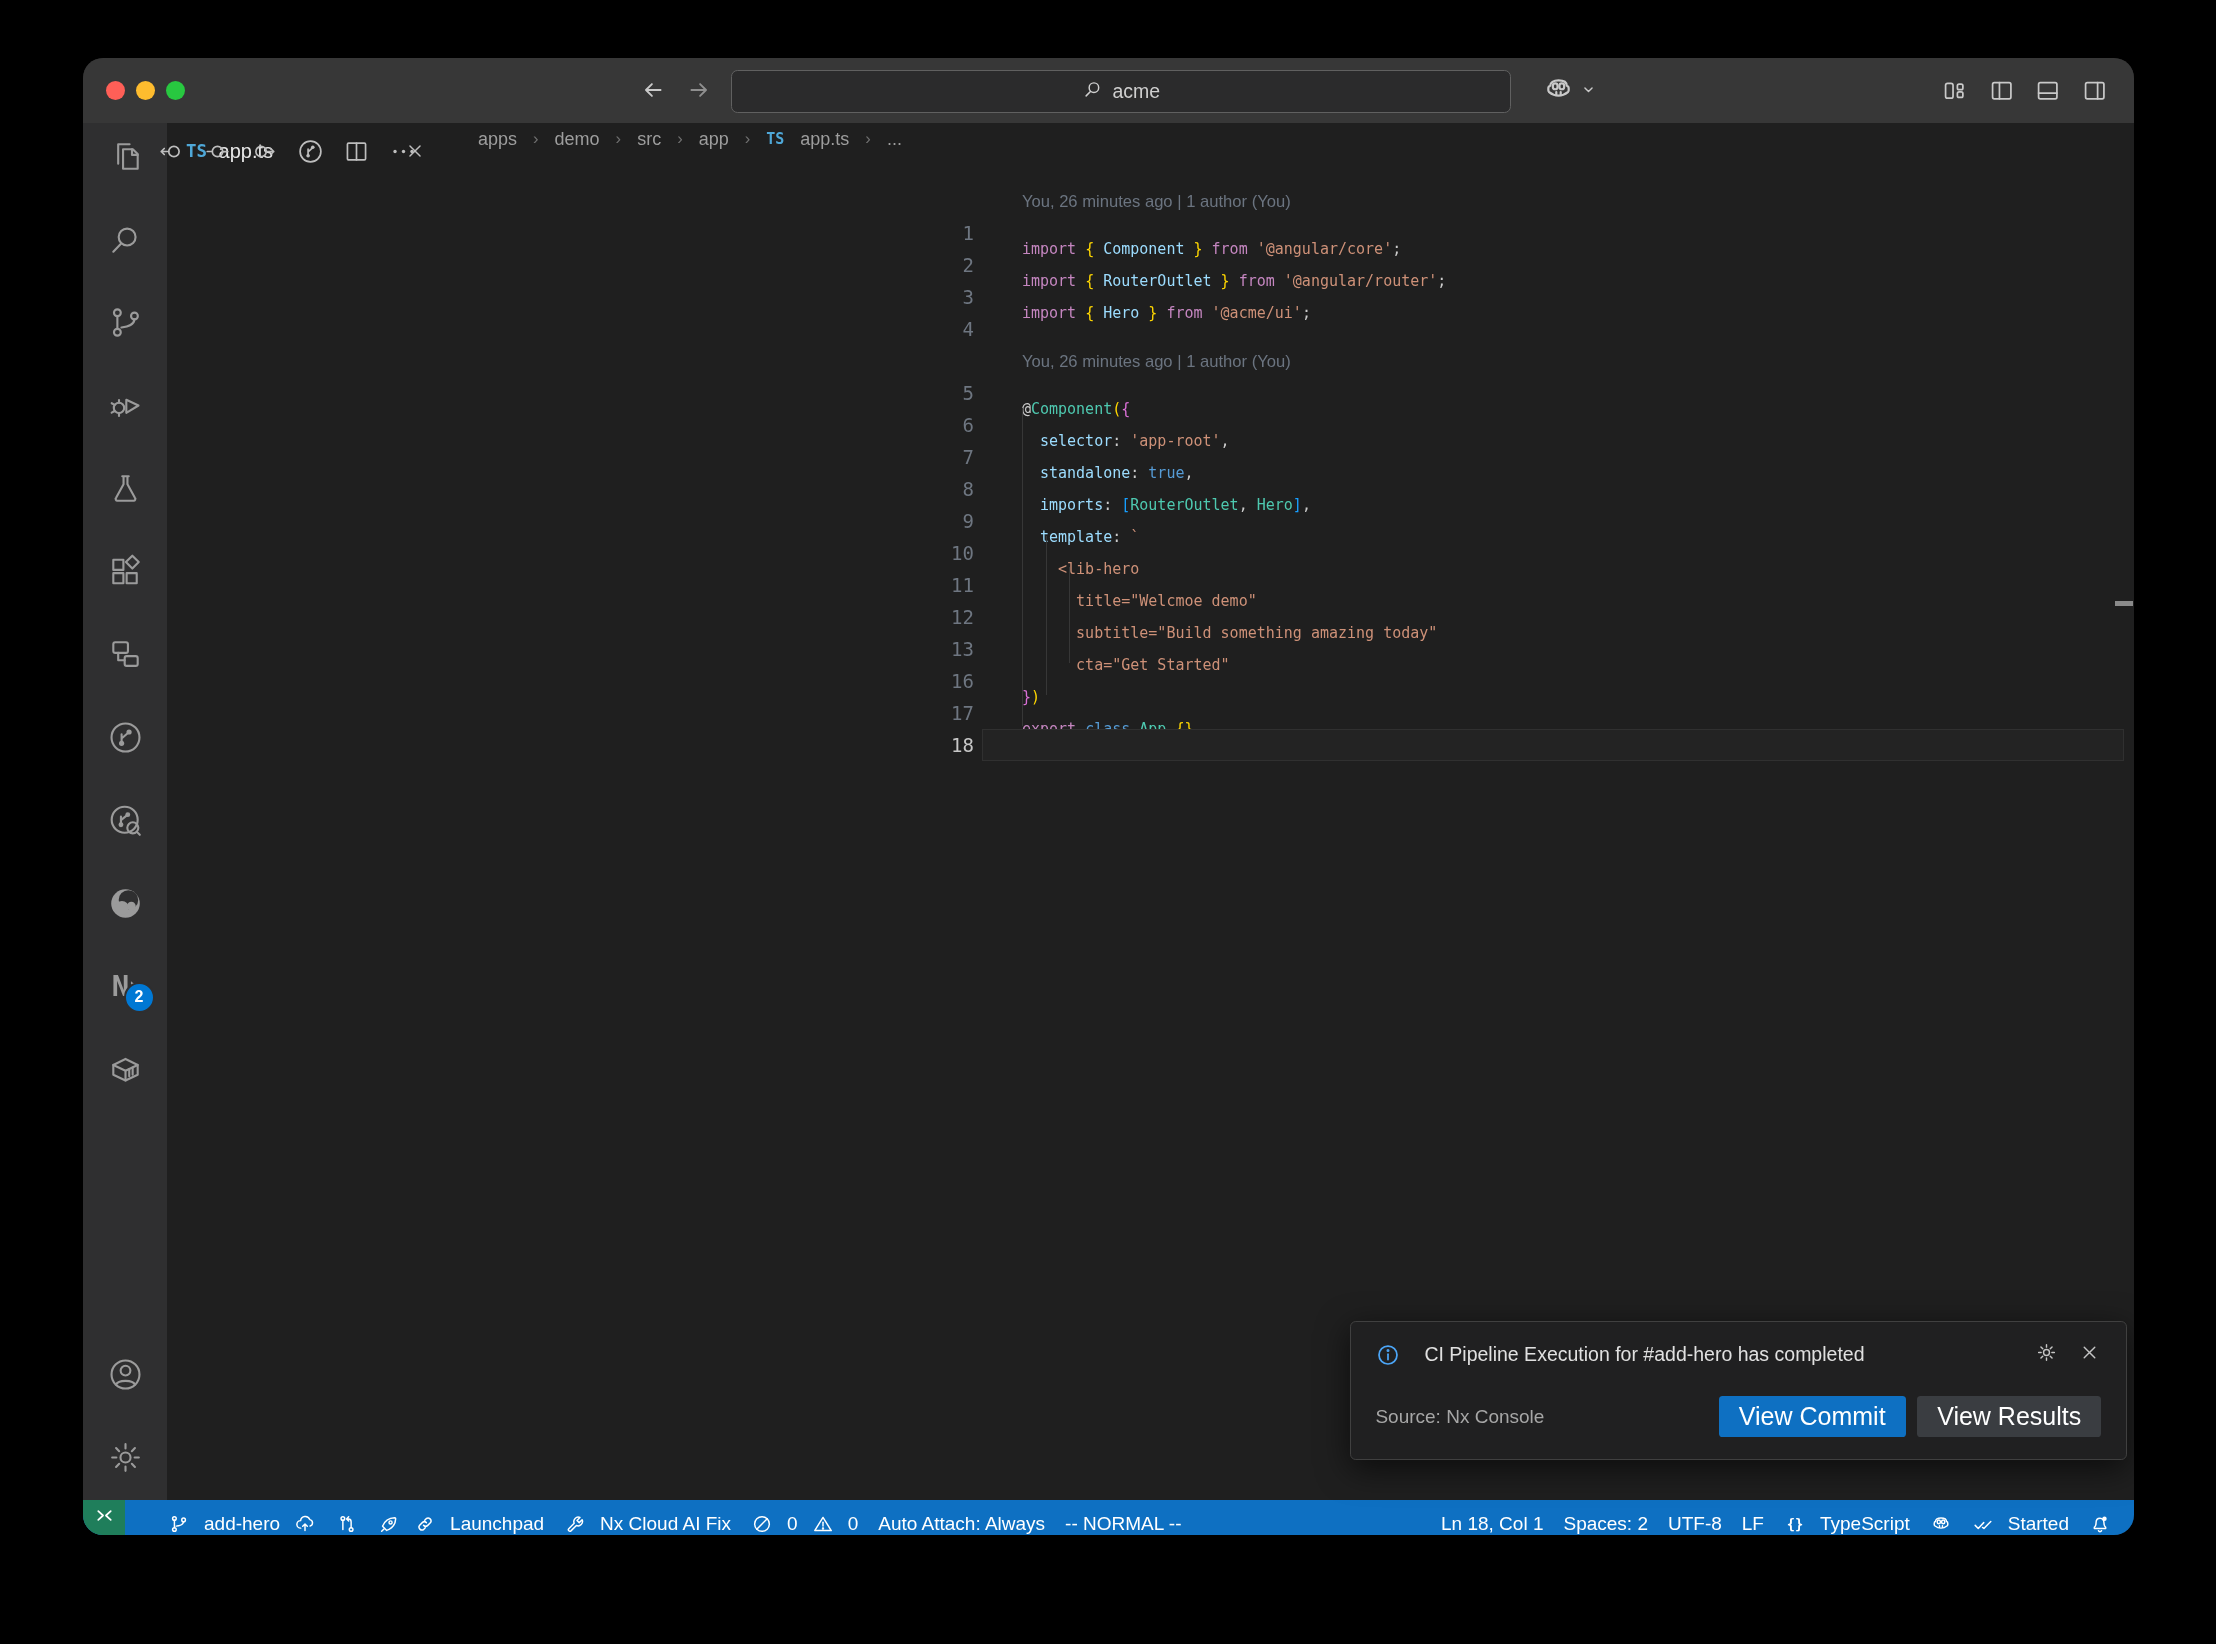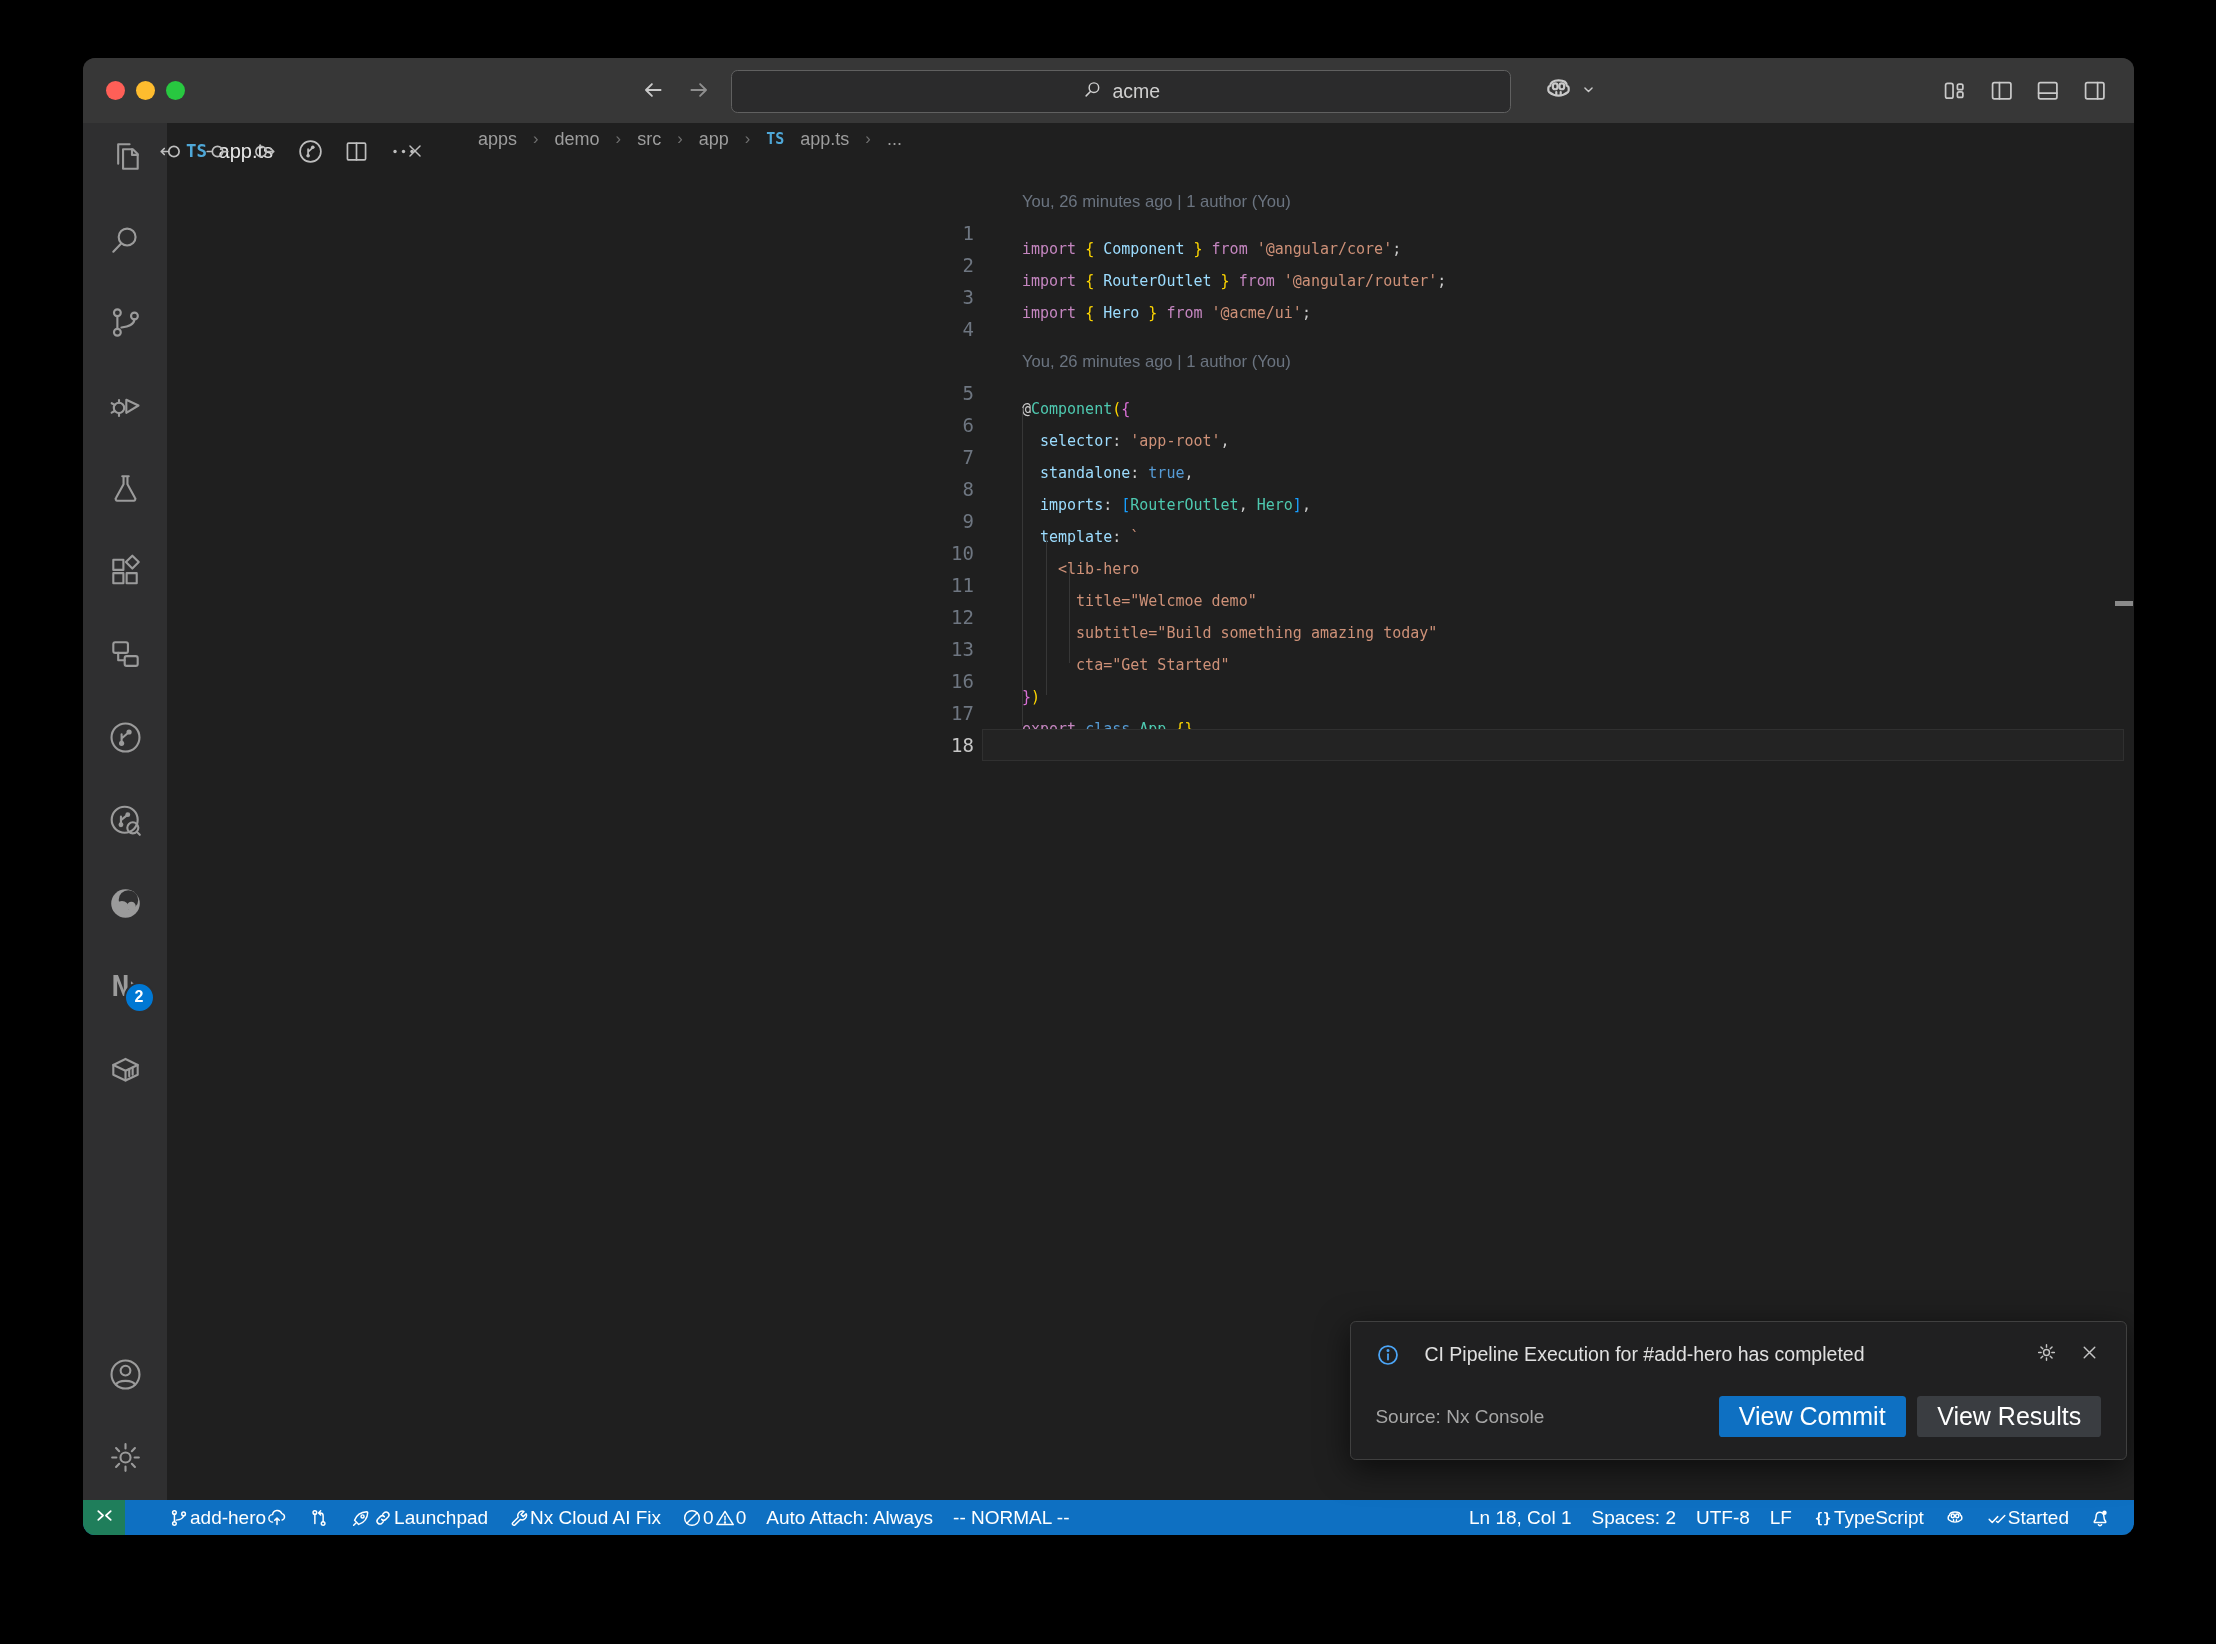--- a/index.html
+++ b/index.html
@@ -1,17 +1,17 @@
 <!DOCTYPE html>
 <html style="--editor-bg: #1f1f1f; --titlebar-bg: #373737; --activitybar-bg: #2f2f30; --tabstrip-bg: #181818; --statusbar-bg: #0e70c2; --remote-bg: #1f7e5b; --accent: #0e70c2; --badge-bg: #0078d4; --ts-blue: #4fa8d8; --ln-color: #6e7681; --blame-color: #6b7480; --tk-kw: #c586c0; --tk-ty: #4ec9b0; --tk-st: #ce9178; --tk-pb: #9cdcfe; --tk-kb: #569cd6; --tk-pn: #cccccc; --tk-by: #ffd700; --tk-bp: #da70d6; --tk-bb: #179fff;font-size:11.6px"><head>
 <meta charset="utf-8">
 <style>
   html,body{margin:0;padding:0;background:#000;}
   body{width:2216px;height:1645px;position:relative;font-family:"Liberation Sans","DejaVu Sans",sans-serif;overflow:hidden;}
-  .window{position:absolute;left:83px;top:58px;width:2051px;height:1477px;background:var(--editor-bg);border-radius:12px;overflow:hidden;box-shadow:0 22px 65px rgba(0,0,0,.75);}
+  .window{position:absolute;left:83px;top:58px;width:2051px;height:1477px;background:var(--editor-bg);border-radius:20px;overflow:hidden;box-shadow:0 22px 65px rgba(0,0,0,.75);}
   
   .titlebar{height:65px;background:var(--titlebar-bg);position:relative;display:flex;align-items:center;}
   .traffic{display:flex;gap:11px;margin-left:23px;}
   .tl{width:19px;height:19px;border-radius:50%;}
   .nav-arrows{position:absolute;left:557px;top:0;height:65px;display:flex;align-items:center;gap:20px;}
   .nav-arrows .back{color:#c9c9c9;} .nav-arrows .fwd{color:#8f8f8f;}
   .searchbox{position:absolute;left:648px;top:11.6px;width:778px;height:41px;background:#2b2b2c;border:1.1px solid #606060;border-radius:6.5px;display:flex;align-items:center;justify-content:center;gap:8.7px;color:#cfcfcf;font-size:19.5px;}
   .copilot-area{position:absolute;left:1459px;top:0;height:65px;display:flex;align-items:center;gap:4.3px;color:#c9c9c9;}
   .layout-controls{position:absolute;right:26px;top:0;height:65px;display:flex;align-items:center;gap:19px;color:#c9c9c9;}
   
@@ -45,21 +45,21 @@
   .tk-kw{color:var(--tk-kw);} .tk-ty{color:var(--tk-ty);} .tk-st{color:var(--tk-st);}
   .tk-pb{color:var(--tk-pb);} .tk-kb{color:var(--tk-kb);} .tk-pn{color:var(--tk-pn);}
   .tk-by{color:var(--tk-by);} .tk-bp{color:var(--tk-bp);} .tk-bb{color:var(--tk-bb);}
   .guide{position:absolute;width:0.7px;background:#373737;}
   .scroll-dash{position:absolute;right:1.4px;top:478px;width:17.4px;height:5px;background:#8a8a8a;}
   
   .statusbar{height:35px;background:var(--statusbar-bg);display:flex;align-items:center;color:#fff;font-size:19px;flex:none;}
   .sb-remote{width:42px;height:35px;background:var(--remote-bg);display:flex;align-items:center;justify-content:center;flex:none;}
   .sb-left{display:flex;align-items:center;height:100%;margin-left:33px;}
   .sb-right{margin-left:auto;display:flex;align-items:center;height:100%;margin-right:13px;}
-  .sb-item{display:flex;align-items:center;gap:0;padding:0 10px;height:100%;white-space:nowrap;}
+  .sb-item{display:flex;align-items:flex-end;gap:14px;padding:0 10px;height:100%;white-space:nowrap;}
   .sb-item .icon{display:inline-flex;}
   
   .notification{position:absolute;right:7.2px;bottom:40px;width:777px;box-sizing:border-box;background:#202021;border:0.7px solid #404040;border-radius:5.8px;padding:19px 24.6px 22px;box-shadow:0 8.7px 32px rgba(0,0,0,.6);}
   .notif-header{display:flex;align-items:center;gap:23px;font-size:19.5px;color:#e0e0e0;}
   .notif-info{color:#4ca6f8;display:flex;}
   .notif-icons{margin-left:auto;display:flex;gap:20px;color:#c5c5c5;}
   .notif-row2{display:flex;align-items:center;margin-top:27.5px;}
   .notif-source{font-size:19px;color:#a6a6a6;}
   .notif-buttons{margin-left:auto;display:flex;gap:11.6px;}
   .btn{height:41px;padding:0 20px;font-size:25px;border-radius:3.6px;display:flex;align-items:center;color:#fff;border:none;font-family:inherit;}

